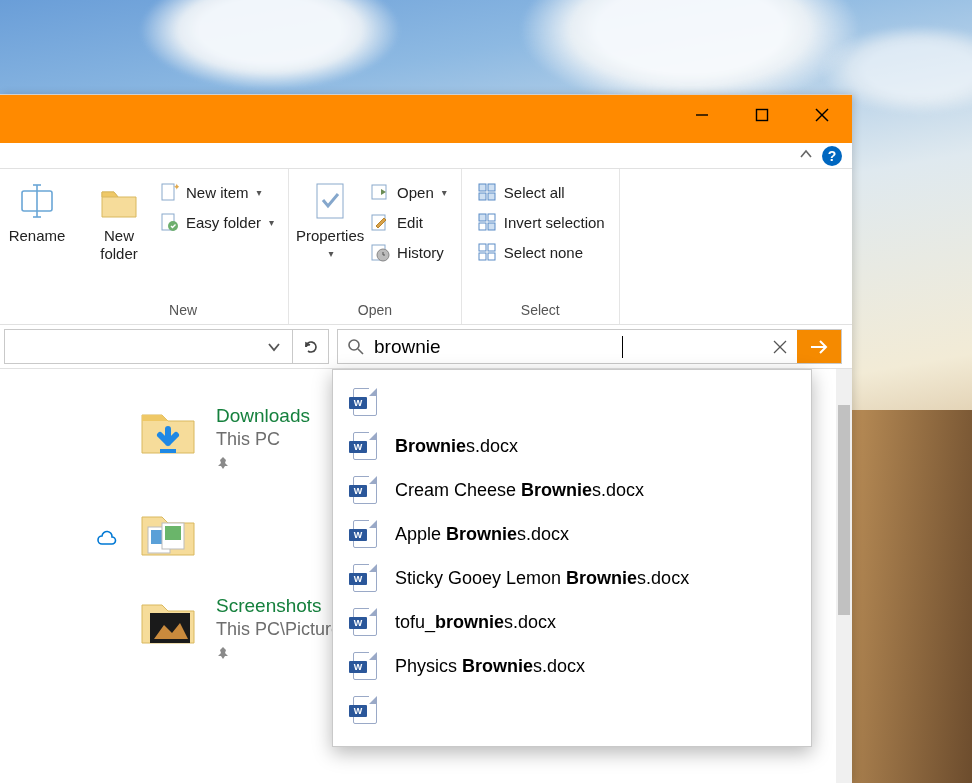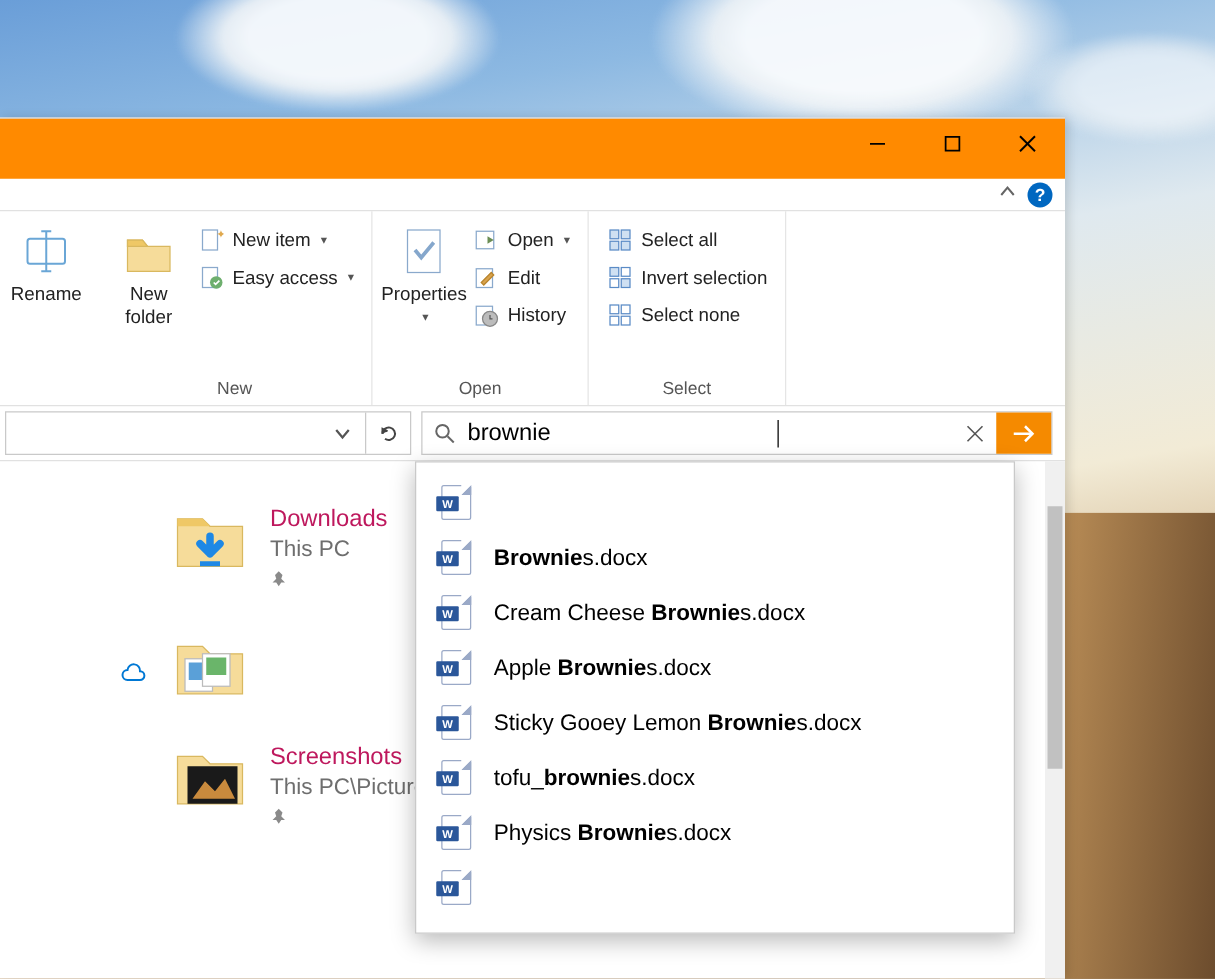--- a/index.html
+++ b/index.html
@@ -129,21 +129,21 @@
   .contentScroll .thumb {
     position:absolute; top:36px; left:2px; width:12px; height:210px; background:#c1c1c1;
   }
 
   .folderItem {
     display:flex;align-items:flex-start;gap:18px;
     margin-left:96px; margin-bottom:34px;
   }
   .folderItem .cloudCol { width:24px; padding-top:22px;}
   .folderIcon { width:60px;height:54px;}
-  .folderText .name { font-size:19px;color:#be185d;}
+  .folderText .name { font-size:19px;color:#15803d;}
   .folderText .loc { font-size:18px;color:#6e6e6e; margin-top:2px;}
   .pin { font-size:14px;color:#8a8a8a;margin-top:6px;}
 
   .dropdown {
     position:absolute;
     top:0px; left:332px;
     width:480px;
     background:#fff;
     border:1px solid #c9c9c9;
     box-shadow:0 6px 18px rgba(0,0,0,.28);
@@ -254,21 +254,21 @@
             <span class="caret">▾</span>
           </div>
           <div class="smallItem">
             <span class="si">
               <svg width="20" height="20">
                   <rect x="3" y="2" width="12" height="16" fill="#fff" stroke="#8aa9cc"></rect>
                   <circle cx="14" cy="14" r="5" fill="#6eaf6e"></circle>
                   <path d="M12 14 l1.5 1.5 l3 -3" stroke="#fff" fill="none" stroke-width="1.4"></path>
                 </svg>
             </span>
-            <span>Easy access</span>
+            <span>Easy folder</span>
             <span class="caret">▾</span>
           </div>
         </div>
       </div>
       <div class="groupLabel">New</div>
     </div>
 
     <div class="ribbonGroup">
       <div class="groupBody">
         <div class="bigBtn">

